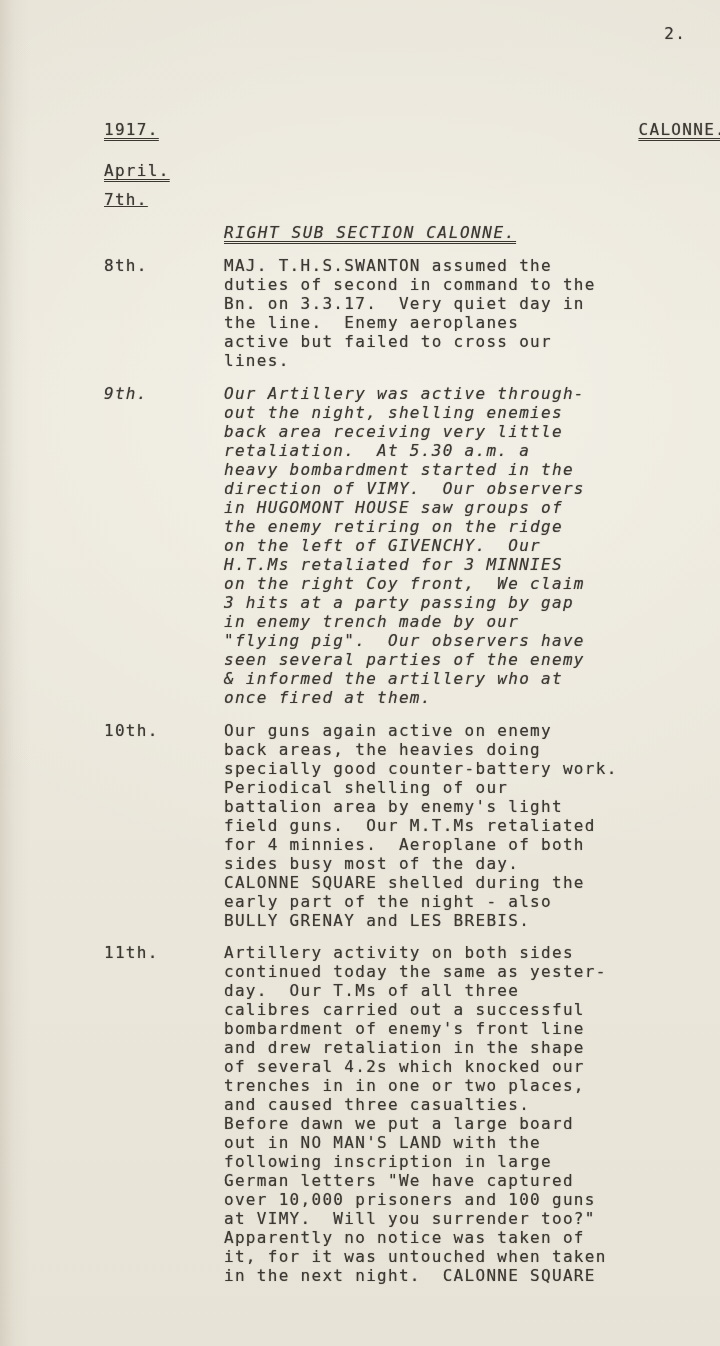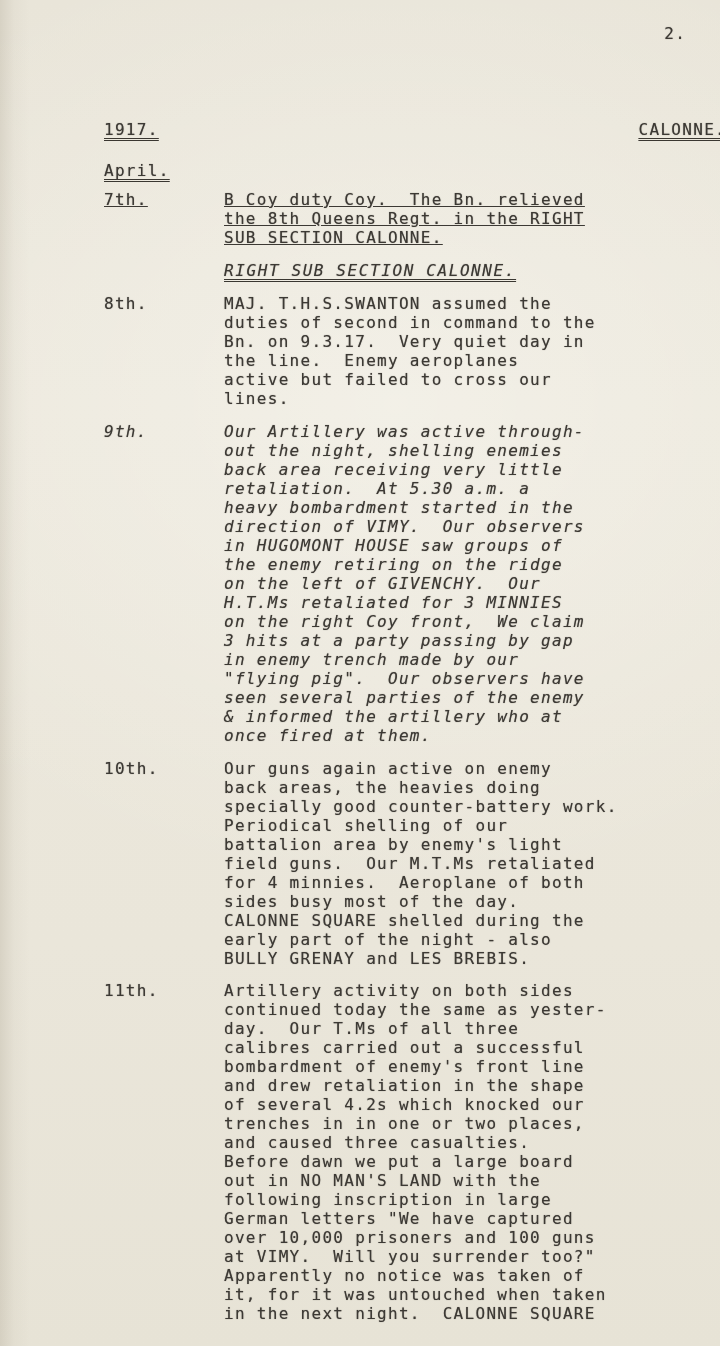--- a/index.html
+++ b/index.html
@@ -93,35 +93,32 @@
       <span class="ul2 ink">1917.</span>
       <span class="ul2 ink">CALONNE.</span>
     </div>
 
     <div class="row mt-april">
       <div class="date-col ul2 ink">April.</div>
     </div>
 
     <div class="row mt-7">
       <div class="date-col ink">7th.</div>
-      <div class="text-col ink">B Coy duty Coy.  The Bn. relieved
-the 8th Queens Regt. in the RIGHT
-SUB SECTION CALONNE.</div>
     </div>
 
     <div class="row mt-sub">
       <div class="date-col ink"></div>
       <div class="text-col ul2 ink heading">RIGHT SUB SECTION CALONNE.</div>
     </div>
 
     <div class="row mt-8">
       <div class="date-col ink">8th.</div>
       <div class="text-col ink">MAJ. T.H.S.SWANTON assumed the
 duties of second in command to the
-Bn. on 9.3.17.  Very quiet day in
+Bn. on 3.3.17.  Very quiet day in
 the line.  Enemy aeroplanes
 active but failed to cross our
 lines.</div>
     </div>
 
     <div class="row mt-9">
       <div class="date-col ink">9th.</div>
       <div class="text-col ink">Our Artillery was active through-
 out the night, shelling enemies
 back area receiving very little

